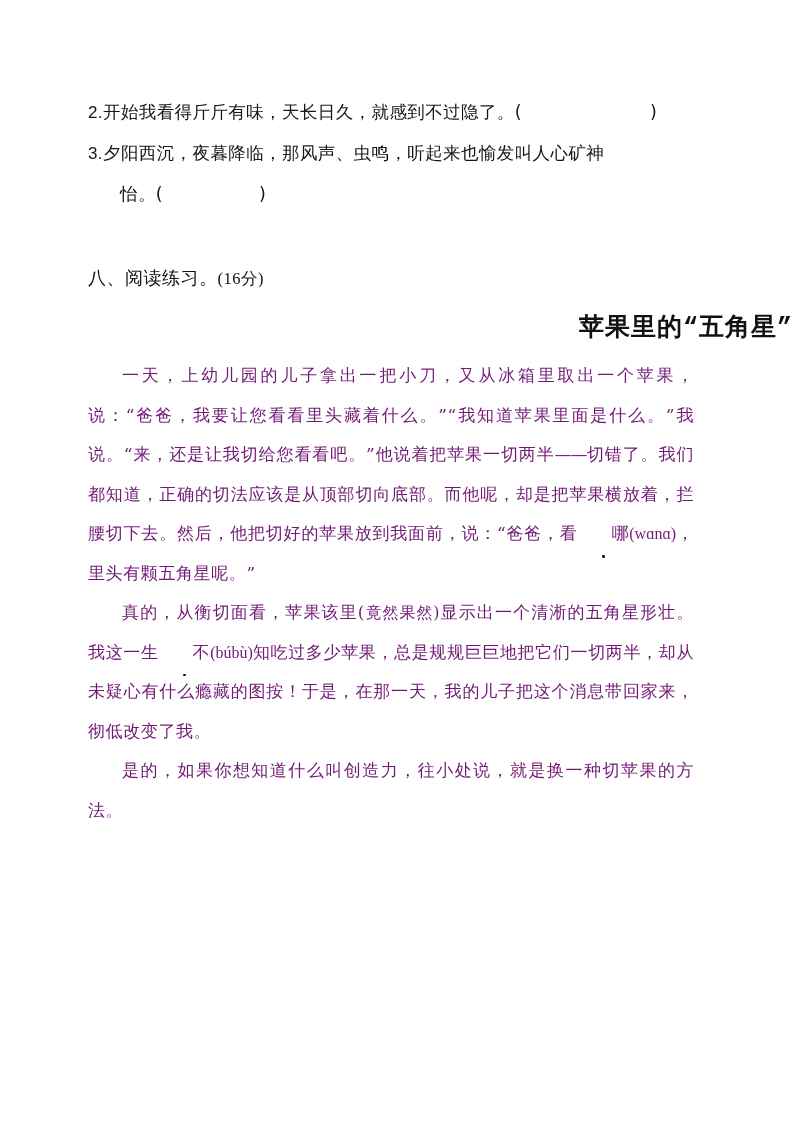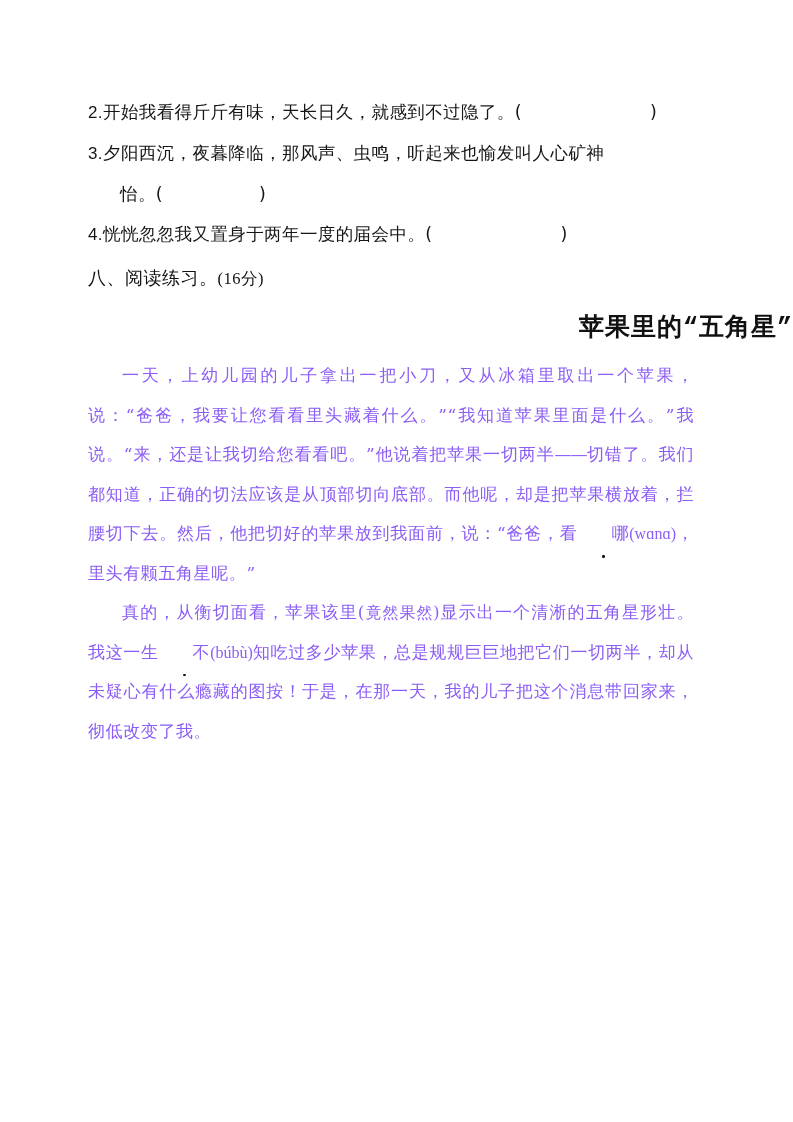--- a/index.html
+++ b/index.html
@@ -94,21 +94,21 @@
     left: 88px;
     top: 356px;
     width: 618px;
   }
   .para {
     font-family: "DejaVu Serif", "Liberation Serif", serif;
     font-size: 17px;
     line-height: 39.5px;
     text-align: justify;
     text-justify: inter-character;
-    color: #8b5cf6;
+    color: #701a75;
     letter-spacing: 0.6px;
     margin: 0 12px 0 0;
     text-indent: 2em;
   }
   .para + .para { margin-top: 0; }
 
   .py {
     font-family: "Liberation Serif", serif;
     font-size: 16px;
     letter-spacing: 0;
@@ -148,33 +148,31 @@
 
     <div class="ex-item">
       <span class="num">2</span><span class="num">.</span><span>开始我看得斤斤有味，天长日久，就感到不过隐了。(</span><span class="gap-lg"></span><span class="blank-paren">)</span>
     </div>
 
     <div class="ex-item">
       <span class="num">3</span><span class="num">.</span><span>夕阳西沉，夜暮降临，那风声、虫鸣，听起来也愉发叫人心矿神</span>
       <span class="ex-cont"><span>怡。(</span><span class="gap-md"></span><span class="blank-paren">)</span></span>
     </div>
 
-    <div class="ex-item">
-      <span class="num">4</span><span class="num">.</span><span>恍恍忽忽我又置身于两年一度的届会中。(</span><span class="gap-lg"></span><span class="blank-paren">)</span>
-    </div>
 
   </div>
 
   <div class="section-head"><span>八、阅读练习。</span><span class="pts">(16分)</span></div>
 
   <div class="article-title">苹果里的“五角星”</div>
 
   <div class="article-body">
 
     <p class="para"><span>一天，上幼儿园的儿子拿出一把小刀，又从冰箱里取出一个苹果，说：“爸爸，我要让您看看里头藏着什么。”“我知道苹果里面是什么。”我说。“来，还是让我切给您看看吧。”他说着把苹果一切两半</span><span class="dash">——</span><span>切错了。我们都知道，正确的切法应该是从顶部切向底部。而他呢，却是把苹果横放着，拦腰切下去。然后，他把切好的苹果放到我面前，说：“爸爸，看</span><span class="dotted">哪</span><span class="py">(wɑ</span><span class="py sp"></span><span class="py">nɑ)</span><span>，里头有颗五角星呢。”</span></p>
 
     <p class="para"><span>真的，从衡切面看，苹果该里(</span><span class="choice">竟然</span><span class="choice sp"></span><span class="choice">果然)</span><span>显示出一个清淅的五角星形壮。我这一生</span><span class="dotted">不</span><span class="py">(bú</span><span class="py sp"></span><span class="py">bù)</span><span>知吃过多少苹果，总是规规巨巨地把它们一切两半，却从未疑心有什么瘾藏的图按！于是，在那一天，我的儿子把这个消息带回家来，彻低改变了我。</span></p>
 
 
+    <p class="para"><span>是的，如果你想知道什么叫创造力，往小处说，就是换一种切苹果的方法。</span></p>
 
   </div>
 
 </div>
 
 </body></html>

